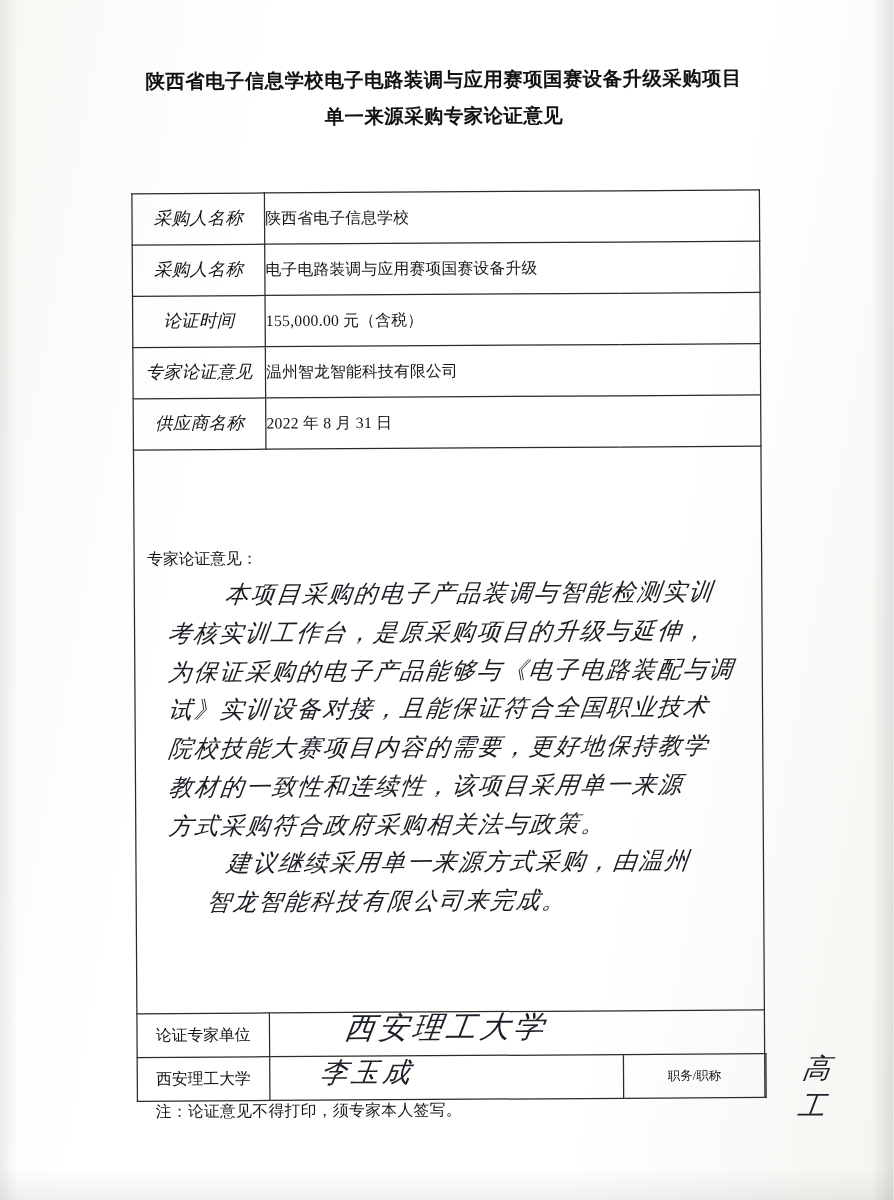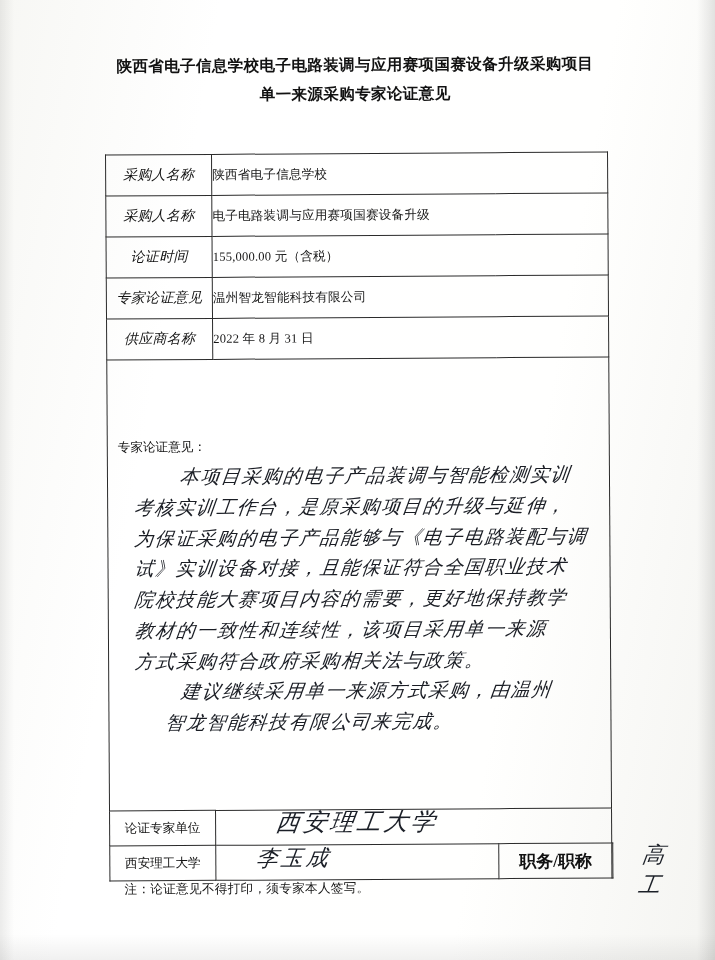--- a/index.html
+++ b/index.html
@@ -120,22 +120,21 @@
     font-family: "DejaVu Serif", serif;
   }
   .sig-hand.small {
     left: 40px;
     top: -2px;
     font-size: 22px;
   }
   .post-lbl {
     width: 112px;
     text-align: center;
-    font-size: 17px;
-    font-weight: bold;
+    font-size: 10px;
   }
   .post-val {
     position: relative;
   }
   .post-hand {
     position: absolute;
     left: 28px;
     top: -3px;
     font-size: 22px;
     font-style: italic;

